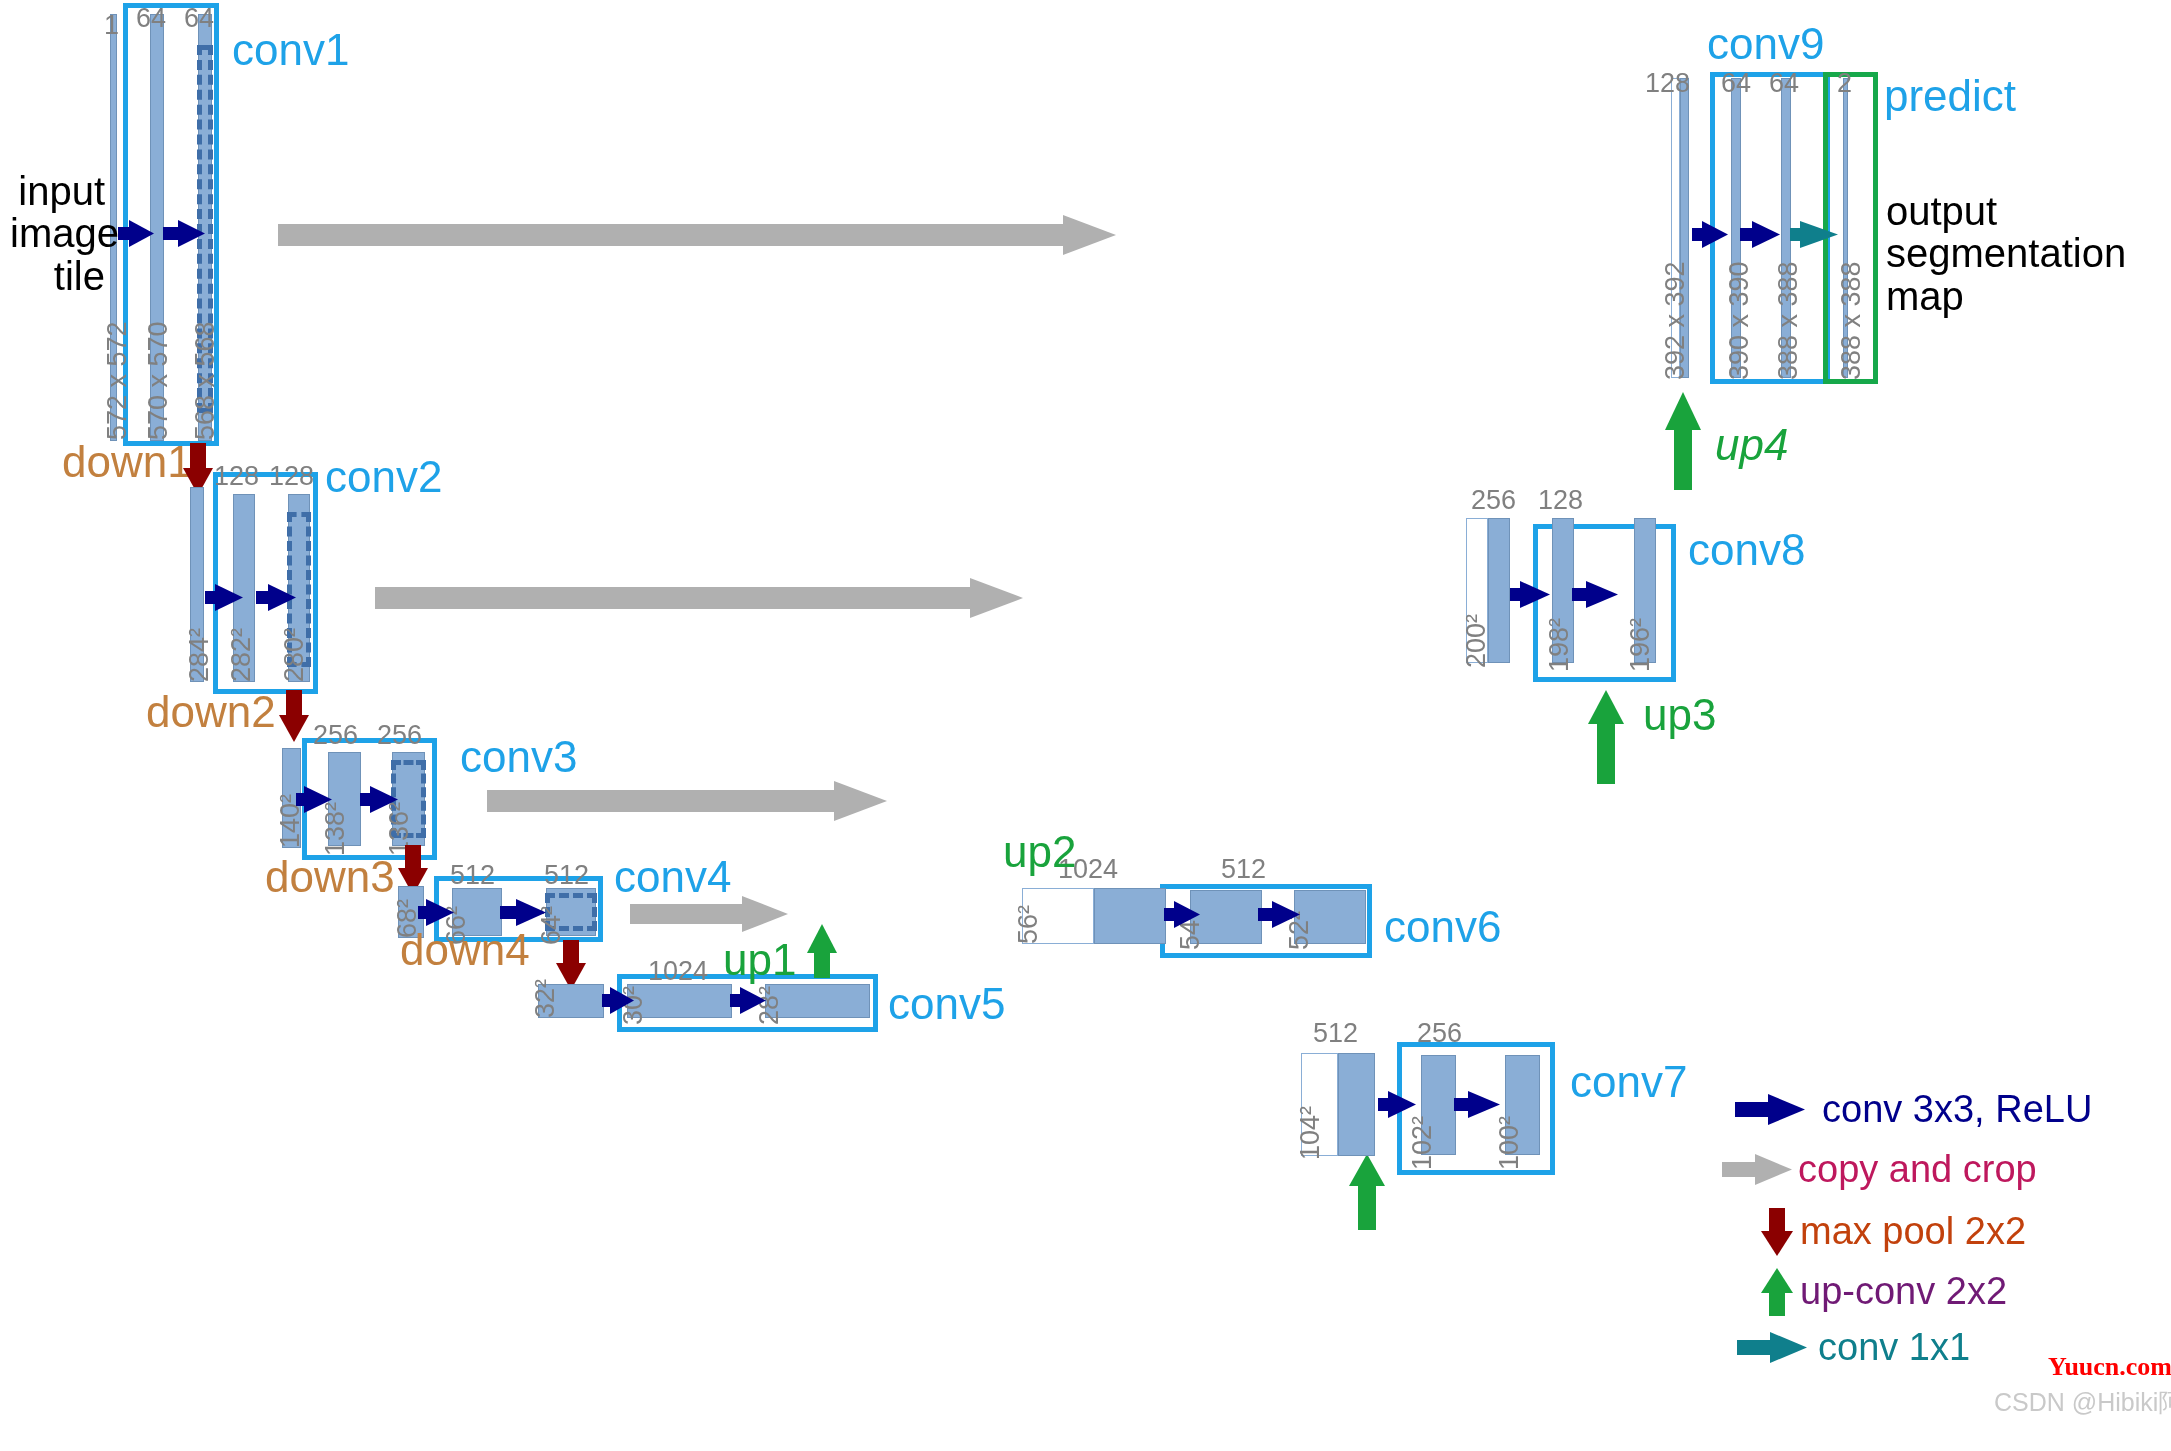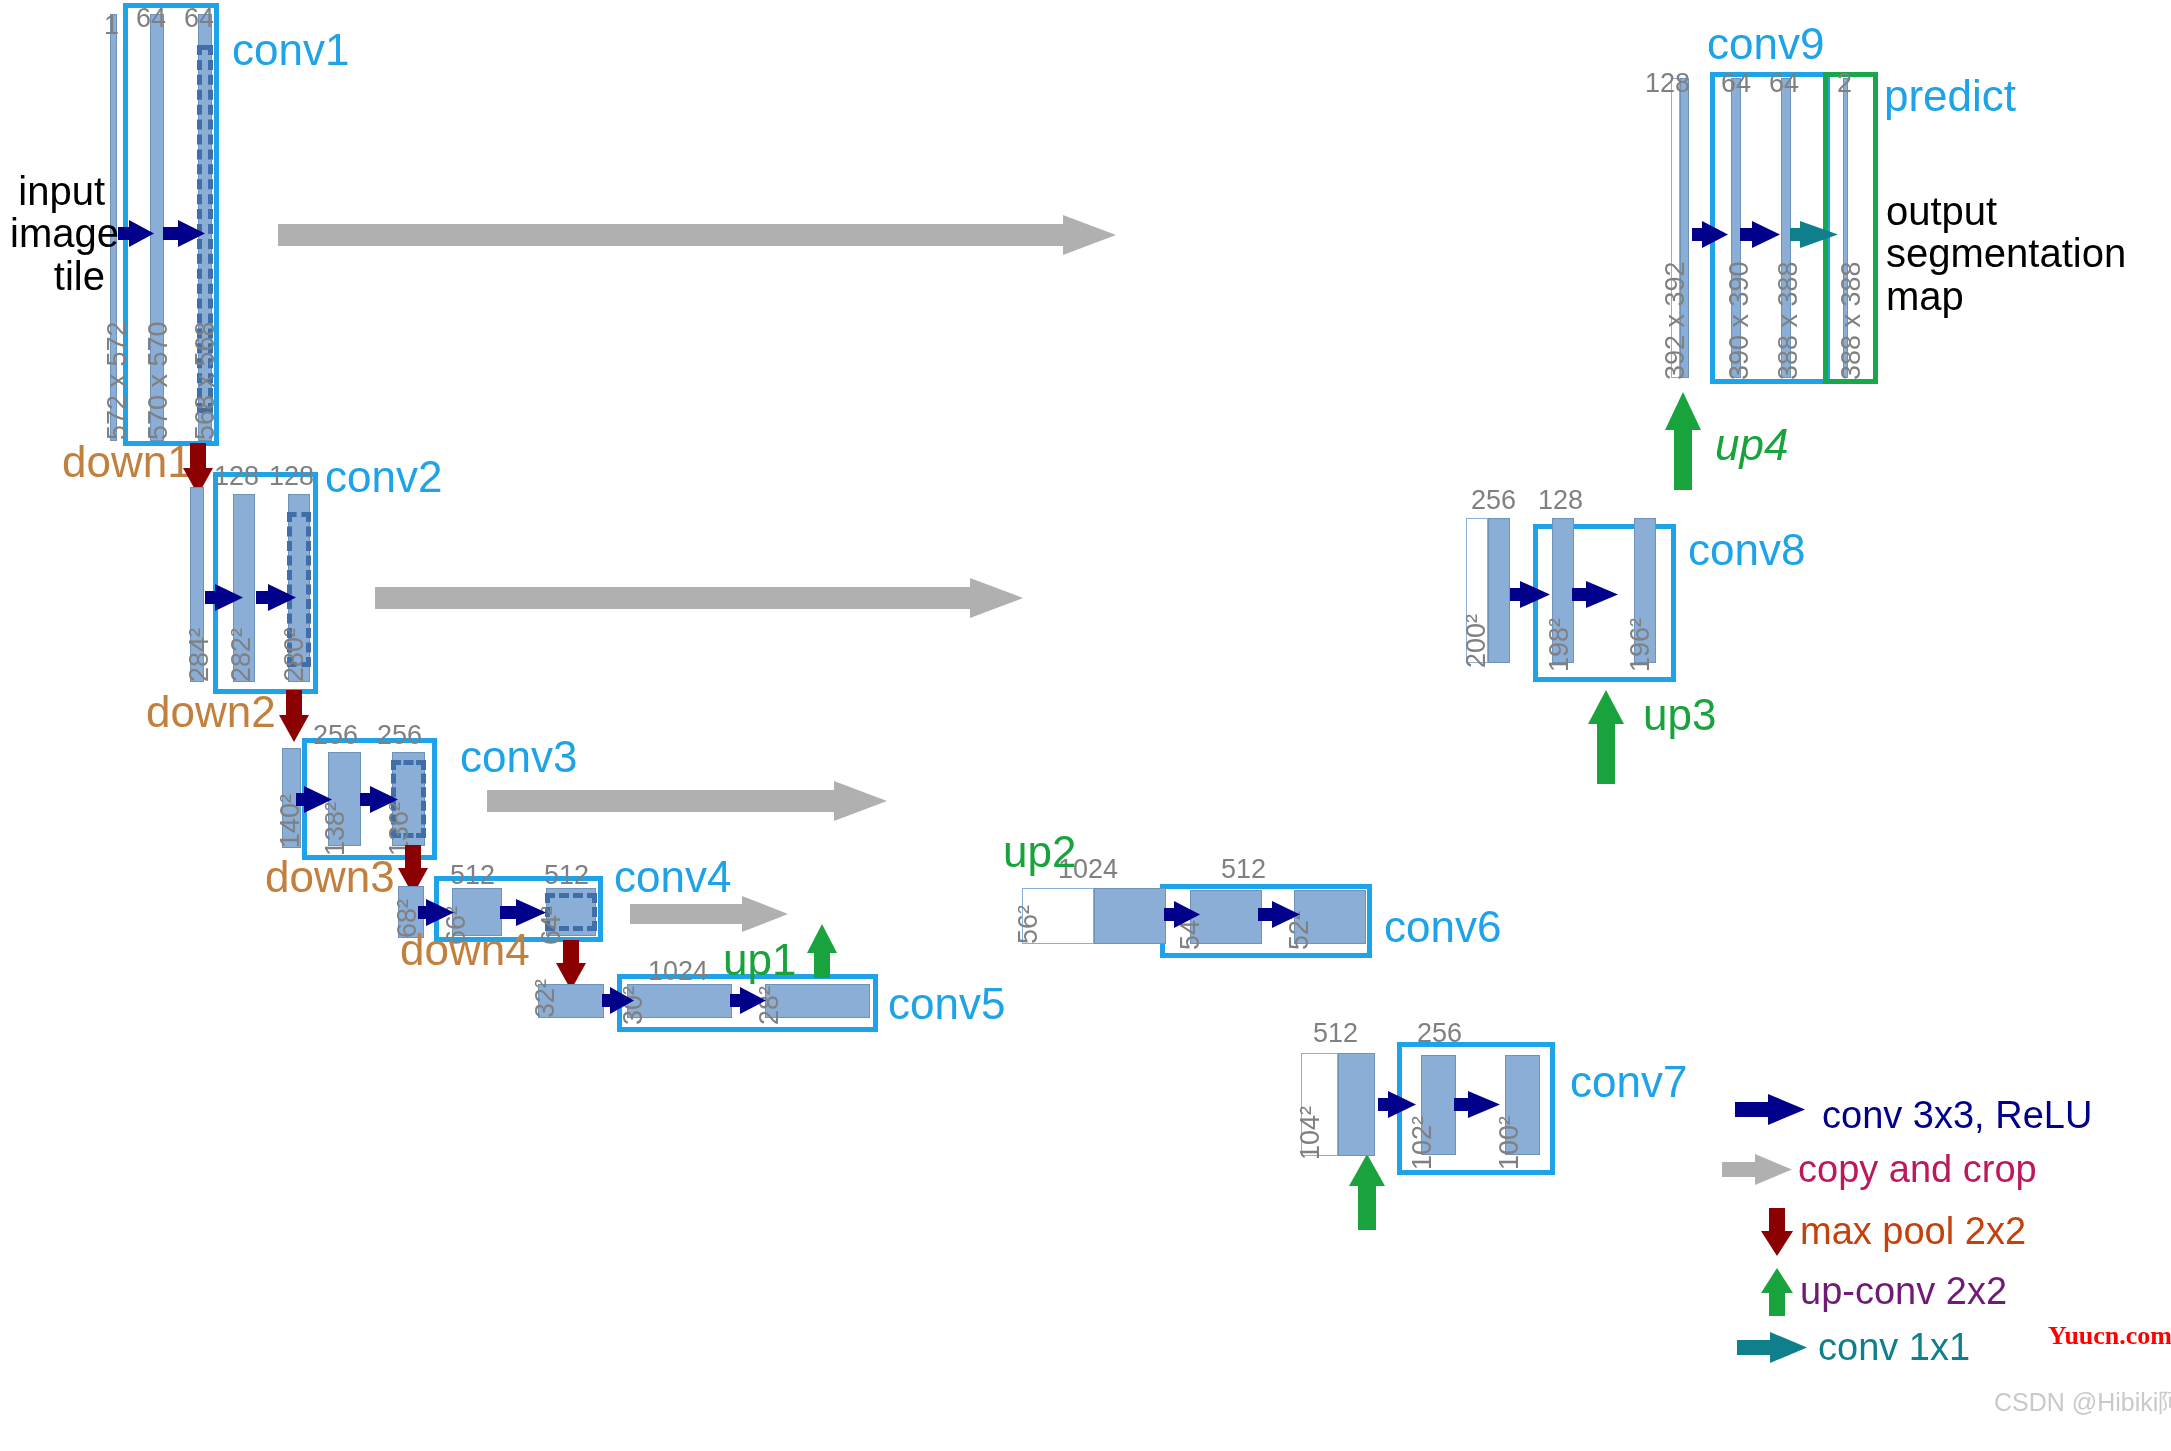--- a/index.html
+++ b/index.html
@@ -34,21 +34,21 @@
   
   .legend{position:absolute;}
   .legrow{position:absolute;font-size:38px;line-height:1;white-space:nowrap;}
   .leg-conv{color:#00008b;}
   .leg-copy{color:#be185d;}
   .leg-pool{color:#c2410c;}
   .leg-up{color:#701a75;}
   .leg-1x1{color:#0f7f8c;}
 
   .wm-red{position:absolute;color:#ff0000;font-family:"Liberation Serif",serif;
-          font-weight:bold;font-size:26px;white-space:nowrap;}
+          font-weight:bold;font-size:26px;white-space:nowrap;margin-top:31px;}
   .wm-gray{position:absolute;color:#c9c9c9;font-size:25px;white-space:nowrap;}
 </style>
 </head>
 <body>
 
 <div class="stage">
 
   <svg class="arr" style="left:0;top:0;width:0;height:0;">
     <defs>
       <marker id="mNavy" markerWidth="6" markerHeight="6" refX="1.2" refY="3" orient="auto">
@@ -370,21 +370,21 @@
 
   <div class="blktxt" style="left:1886px;top:190px;">output
 segmentation
 map</div>
 
   <div class="legend">
     <svg class="arr" style="left:1735px;top:1092px;width:72px;height:34px;">
       <rect x="0" y="10" width="36" height="15" fill="#00008b"></rect>
       <path d="M33,2 L70,17.5 L33,33 z" fill="#00008b"></path>
     </svg>
-    <div class="legrow leg-conv" style="left:1822px;top:1090px;margin-top:6px;">conv 3x3, ReLU</div>
+    <div class="legrow leg-conv" style="left:1822px;top:1090px;">conv 3x3, ReLU</div>
 
     <svg class="arr" style="left:1722px;top:1152px;width:72px;height:34px;">
       <rect x="0" y="10" width="36" height="15" fill="#b0b0b0"></rect>
       <path d="M33,2 L70,17.5 L33,33 z" fill="#b0b0b0"></path>
     </svg>
     <div class="legrow leg-copy" style="left:1798px;top:1150px;">copy and crop</div>
 
     <svg class="arr" style="left:1758px;top:1208px;width:38px;height:48px;">
       <rect x="11" y="0" width="16" height="26" fill="#8b0000"></rect>
       <path d="M3,23 L35,23 L19,48 z" fill="#8b0000"></path>

